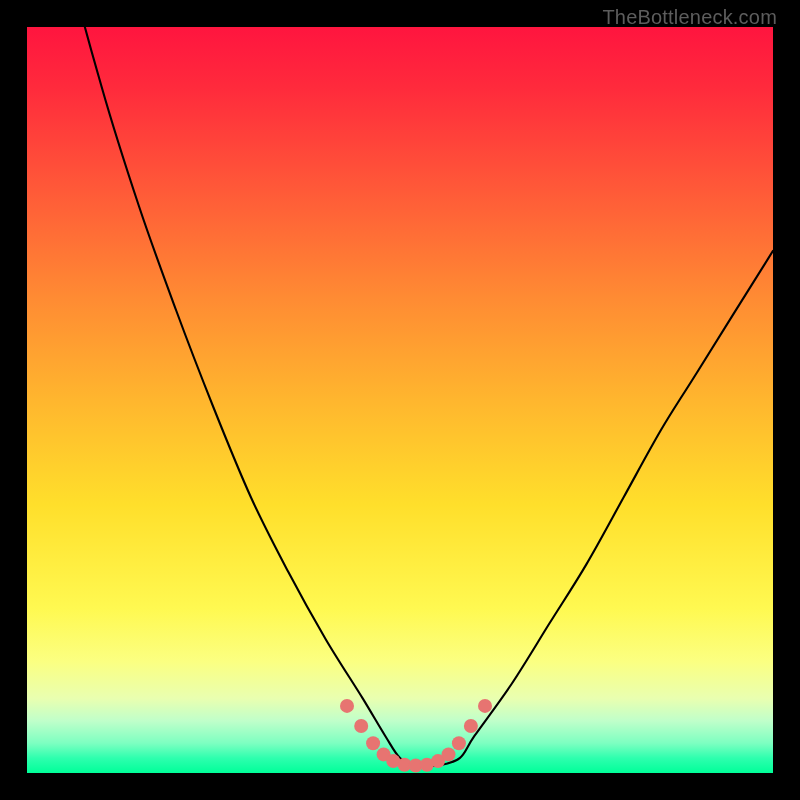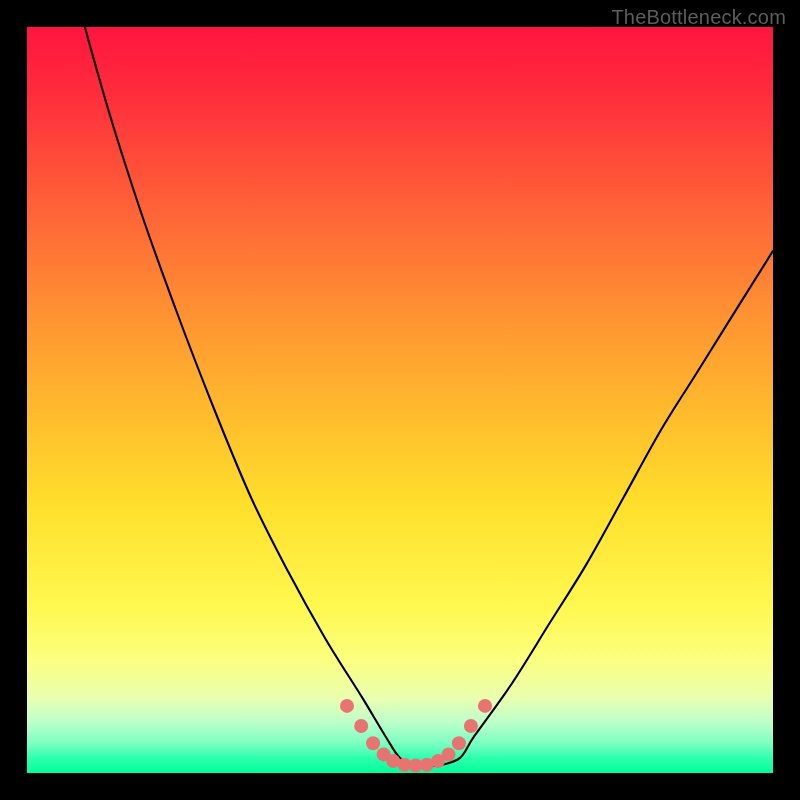--- a/index.html
+++ b/index.html
@@ -35,21 +35,21 @@
       #e9ffb0 90%,
       #c0ffca 93%,
       #7dffc1 96%,
       #2effae 98%,
       #00ff99 100%
     );
   }
   .watermark {
     position: absolute;
     top: 6px;
-    right: 14px;
+    right: 23px;
     color: #5d5d5d;
     font-size: 20px;
     font-weight: 500;
     letter-spacing: 0.2px;
     z-index: 5;
     user-select: none;
   }
   svg.curve, svg.markers {
     position: absolute;
     left: 0;

